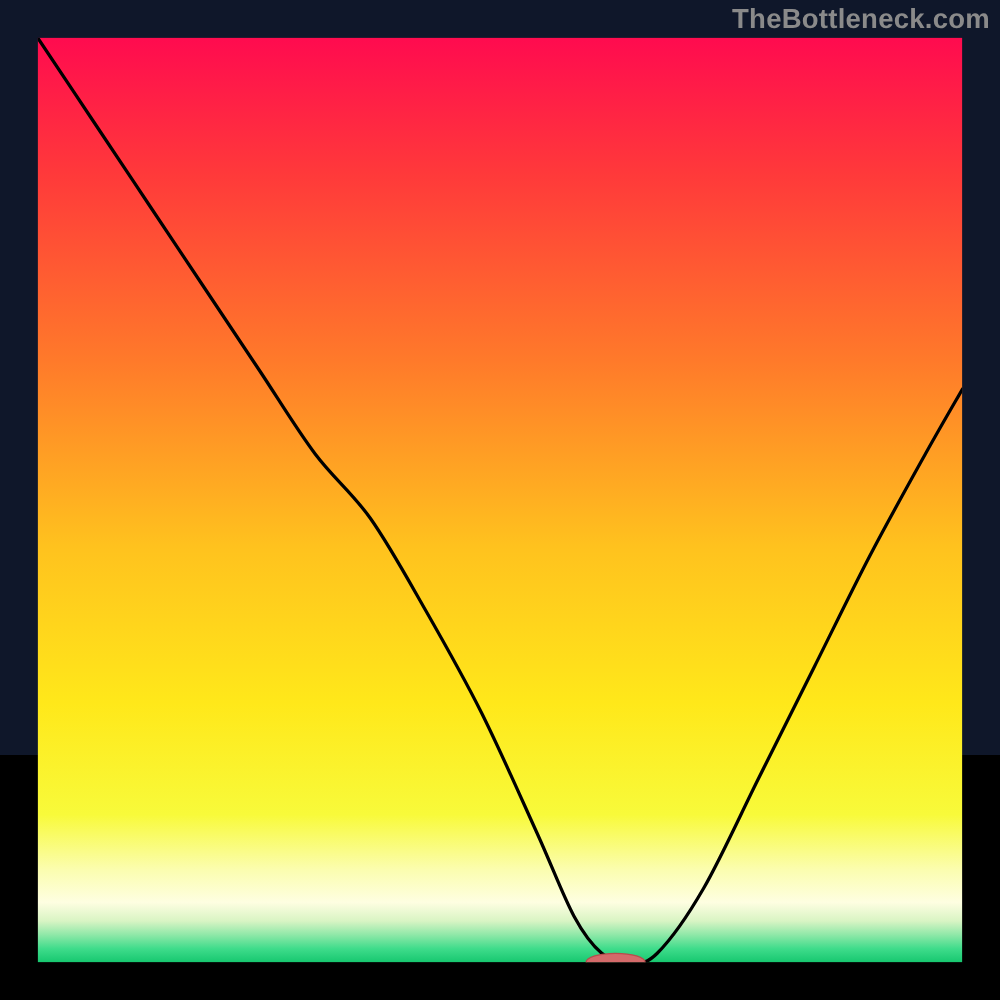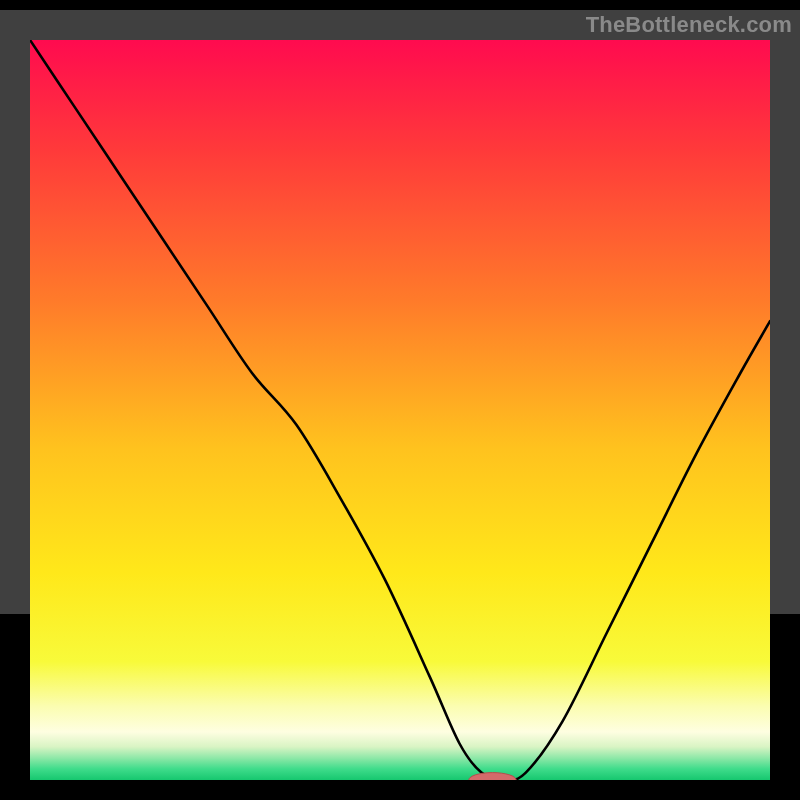--- a/index.html
+++ b/index.html
@@ -7,22 +7,21 @@
     padding: 0;
     width: 800px;
     height: 800px;
     background: #000;
     overflow: hidden;
   }
   .stage {
     position: relative;
     width: 800px;
     height: 604px;
-    background: #404040;
-    margin-top: 10px;
+    background: #0f172a;
   }
   .watermark {
     position: absolute;
     top: 2px;
     right: 8px;
     font-family: Arial, Helvetica, sans-serif;
     font-size: 22px;
     font-weight: 600;
     color: #8a8a8a;
     letter-spacing: 0.2px;

